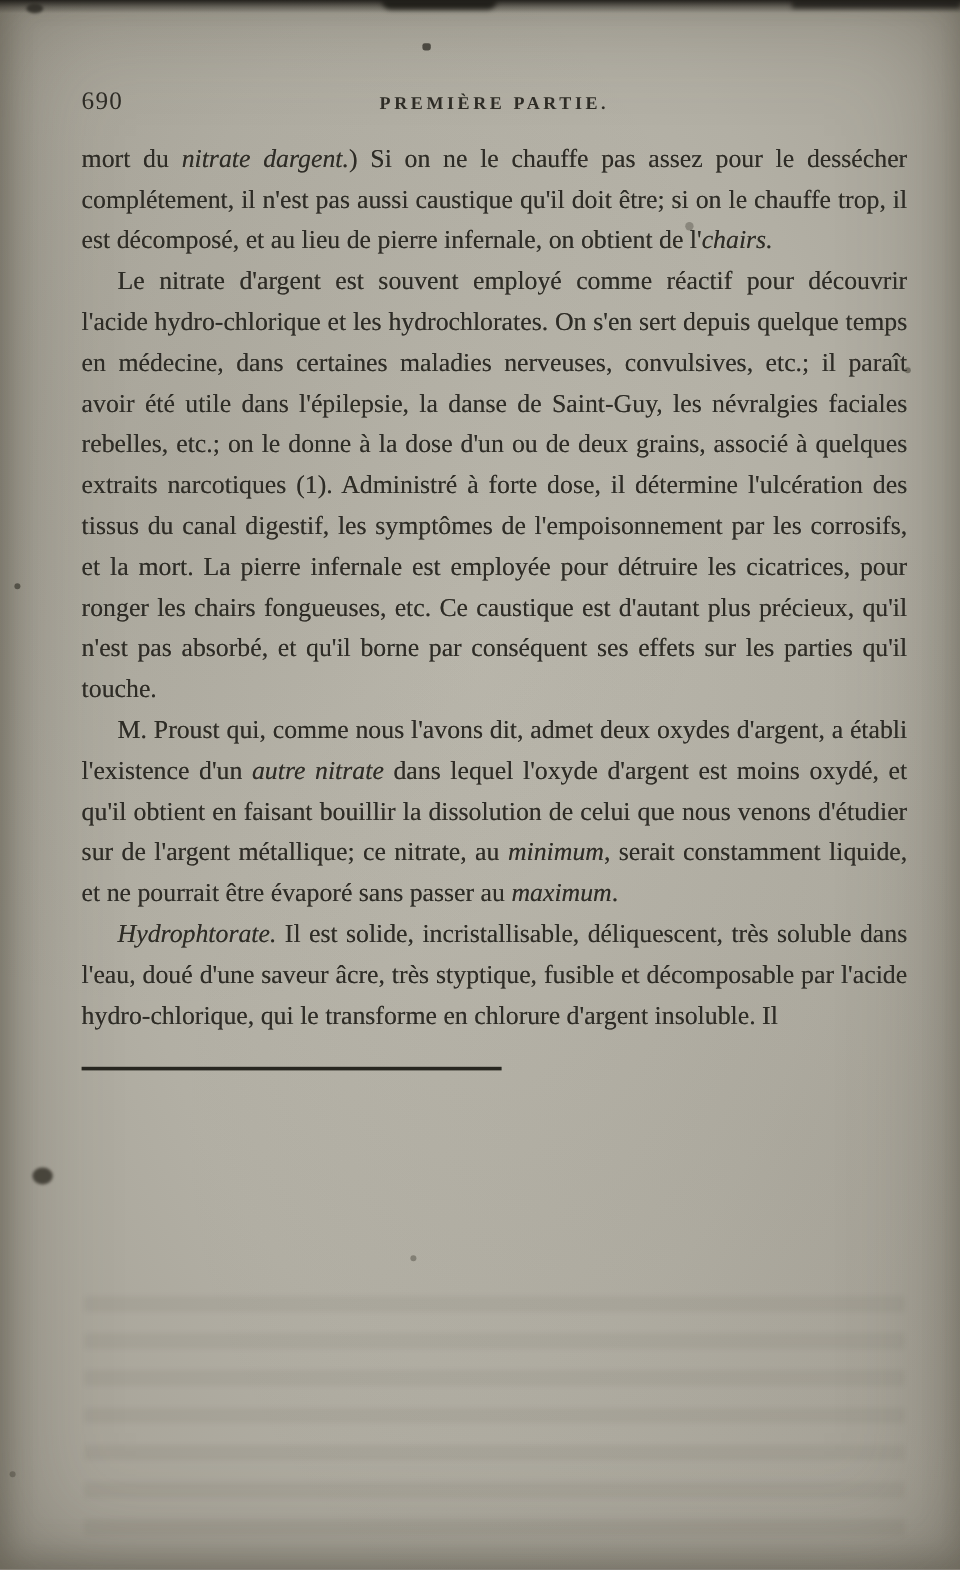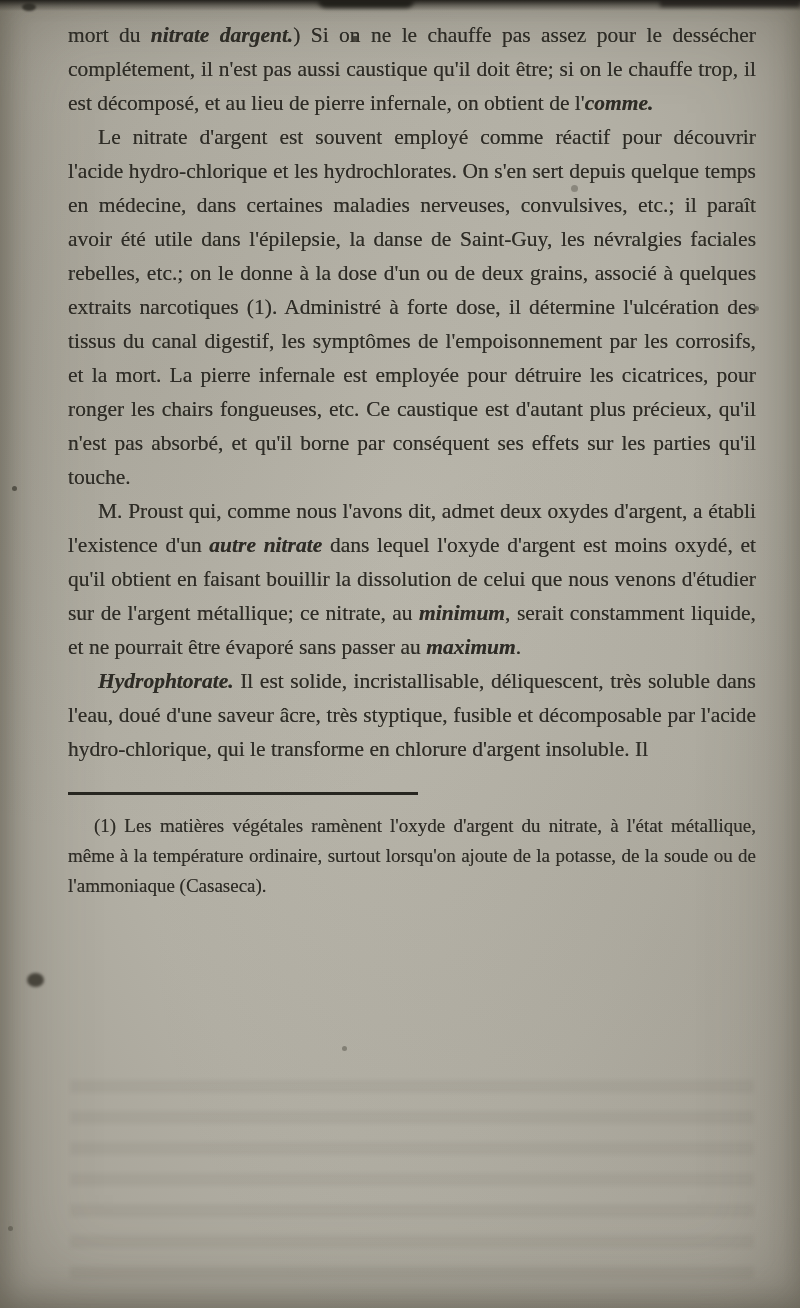--- a/index.html
+++ b/index.html
@@ -47,21 +47,21 @@
   .head-title{font-size:15px;font-weight:bold;letter-spacing:3px;justify-self:center;}
   .body-text{
     position:relative;z-index:2;
     margin:18px 44px 0 68px;
     font-size:21.5px;line-height:34px;
     text-align:justify;
     text-shadow:0 0 0.5px rgba(46,44,38,0.65);
   }
   .para{margin:0;text-indent:30px;}
   .para.no-indent{text-indent:0;}
-  .body-text em{font-style:italic;font-weight:bold;}
+  .body-text em{font-style:italic;}
   .footnote-rule{
     position:relative;z-index:2;
     margin:26px 0 0 68px;width:350px;height:2.5px;background:#272620;
   }
   .footnote{
     position:relative;z-index:2;display:block;
     margin:16px 44px 0 68px;
     font-size:19px;line-height:30px;
     text-align:justify;text-indent:26px;
     text-shadow:0 0 0.5px rgba(46,44,38,0.6);
@@ -90,30 +90,34 @@
 
 <div class="page">
 
   <div class="scan-top-edge"></div>
   <div class="corner-mark"></div>
   <div class="edge-mark"></div>
   <div class="speckles"></div>
   <div class="bleed-through"></div>
   <div class="ink-blot"></div>
 
+  <header class="running-head">
+    <span class="page-num">690</span>
+    <span class="head-title">PREMIÈRE PARTIE.</span>
+    <span></span>
+  </header>
 
   <main class="body-text">
 
-    <p class="para no-indent"><span>mort du </span><em>nitrate dargent.</em><span>) Si on ne le chauffe pas assez pour le dessécher complétement, il n'est pas aussi caustique qu'il doit être; si on le chauffe trop, il est décomposé, et au lieu de pierre infernale, on obtient de l'</span><em>comme.</em></p>
+    <p class="para no-indent"><span>mort du </span><em>nitrate dargent.</em><span>) Si on ne le chauffe pas assez pour le dessécher complétement, il n'est pas aussi caustique qu'il doit être; si on le chauffe trop, il est décomposé, et au lieu de pierre infernale, on obtient de l'</span><em>chairs.</em></p>
 
     <p class="para"><span>Le nitrate d'argent est souvent employé comme réactif pour découvrir l'acide hydro-chlorique et les hydrochlorates. On s'en sert depuis quelque temps en médecine, dans certaines maladies nerveuses, convulsives, etc.; il paraît avoir été utile dans l'épilepsie, la danse de Saint-Guy, les névralgies faciales rebelles, etc.; on le donne à la dose d'un ou de deux grains, associé à quelques extraits narcotiques (1). Administré à forte dose, il détermine l'ulcération des tissus du canal digestif, les symptômes de l'empoisonnement par les corrosifs, et la mort. La pierre infernale est employée pour détruire les cicatrices, pour ronger les chairs fongueuses, etc. Ce caustique est d'autant plus précieux, qu'il n'est pas absorbé, et qu'il borne par conséquent ses effets sur les parties qu'il touche.</span></p>
 
     <p class="para"><span>M. Proust qui, comme nous l'avons dit, admet deux oxydes d'argent, a établi l'existence d'un </span><em>autre nitrate</em><span> dans lequel l'oxyde d'argent est moins oxydé, et qu'il obtient en faisant bouillir la dissolution de celui que nous venons d'étudier sur de l'argent métallique; ce nitrate, au </span><em>minimum</em><span>, serait constamment liquide, et ne pourrait être évaporé sans passer au </span><em>maximum</em><span>.</span></p>
 
     <p class="para"><em>Hydrophtorate.</em><span> Il est solide, incristallisable, déliquescent, très soluble dans l'eau, doué d'une saveur âcre, très styptique, fusible et décomposable par l'acide hydro-chlorique, qui le transforme en chlorure d'argent insoluble. Il</span></p>
 
   </main>
 
   <div class="footnote-rule"></div>
 
-  <aside class="footnote"><span>(1) </span><span>Les matières végétales ramènent l'oxyde d'argent du nitrate, à l'état métallique, même à la température ordinaire, surtout lorsqu'on ajoute de la potasse, de la soude ou de l'ammoniaque (Casaseca).</span></aside>
 
 </div>
 
 </body></html>

